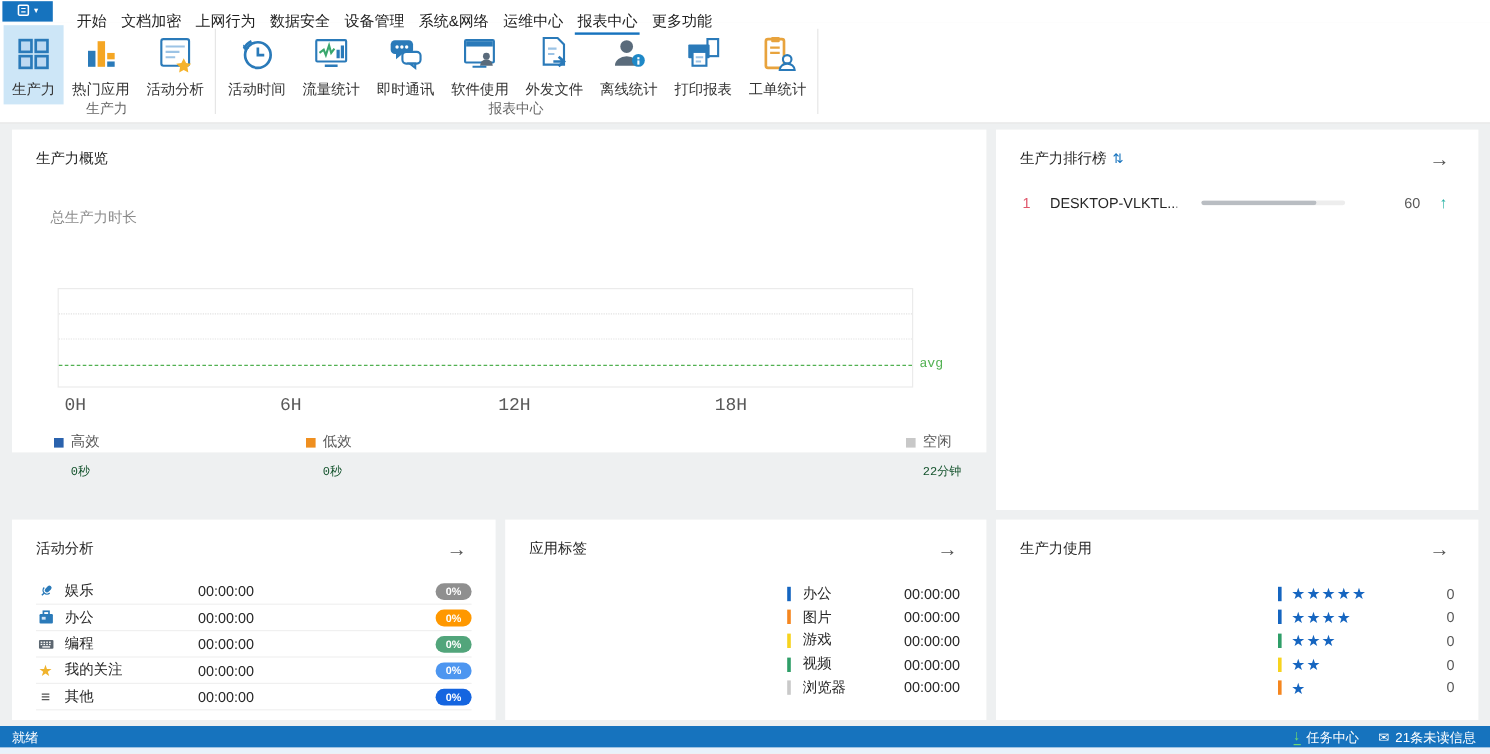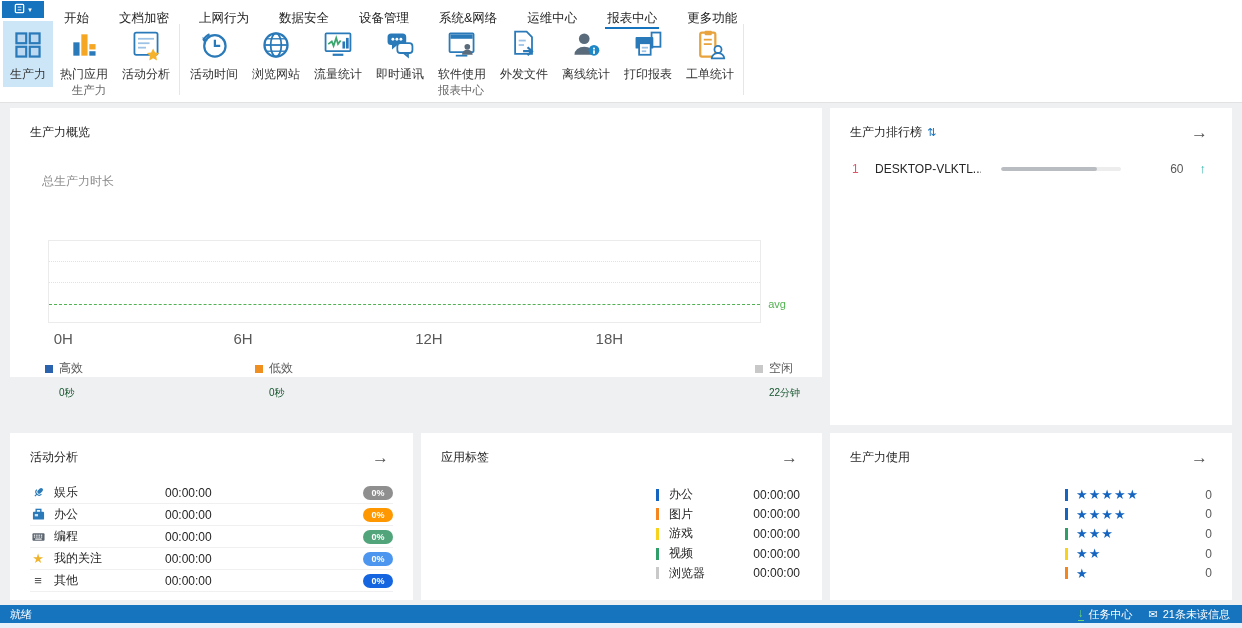--- a/index.html
+++ b/index.html
@@ -3,39 +3,39 @@
 <meta charset="utf-8">
 <style>
   * { margin:0; padding:0; box-sizing:border-box; }
   html,body { width:1242px; height:628px; overflow:hidden; }
   body { font-family:"Liberation Sans","DejaVu Sans",sans-serif; background:#eef0f1; position:relative; font-size:12px; color:#333; }
 
   
   .menubar { position:absolute; left:0; top:0; width:1242px; height:19px; background:#fff; display:flex; align-items:center; z-index:5; }
   .logo-btn { width:42px; height:17px; margin:1px 0 1px 2px; background:#1673be; display:flex; align-items:center; justify-content:center; gap:3px; cursor:pointer; }
   .logo-caret { color:#fff; font-size:7px; line-height:1; }
-  .menu-items { display:flex; margin-left:18px; gap:26px; height:100%; align-items:stretch;margin-top:20px; }
+  .menu-items { display:flex; margin-left:18px; gap:8px; height:100%; align-items:stretch;margin-top:20px; }
   .menu-item { font-size:12.5px; color:#222; display:flex; align-items:center; padding:0 2px; border-bottom:2px solid transparent; cursor:pointer; }
   .menu-item.selected { border-bottom-color:#1673be; }
 
   
   .ribbon { position:absolute; left:0; top:19px; width:1242px; height:84px; background:#fff; border-bottom:1px solid #e2e2e2; display:flex; }
   .ribbon-group { position:relative; height:100%; padding:0 1px;font-family:Liberation Mono, monospace; }
   .gdiv { position:absolute; right:0; top:5px; bottom:7px; width:1px; background:#e6e6e6; }
   .group-items { display:flex; align-items:flex-start; padding:2px 2px 0 2px; }
   .ribbon-item { display:flex; flex-direction:column; align-items:center; padding:8px 7px 4px; cursor:pointer; }
   .ribbon-item.selected { background:#cde6f7; }
   .ricon { width:32px; height:32px; display:flex; align-items:center; justify-content:center; margin-bottom:5px; }
   .ricon svg { width:32px; height:32px; }
   .rlabel { font-size:12px; color:#333; white-space:nowrap; }
   .group-label { position:absolute; bottom:4px; left:0; right:2px; text-align:center; font-size:11.5px; color:#666; }
 
   
   .panel { position:absolute; background:#fff; }
-  #panel-overview { left:10px; top:108px; width:812px; height:269px; }
+  #panel-overview { left:10px; top:108px; width:812px; height:269px;font-family:Liberation Mono, monospace; }
   #panel-ranking  { left:830px; top:108px; width:402px; height:317px; }
   #panel-activity { left:10px; top:433px; width:403px; height:167px; }
   #panel-apptags  { left:421px; top:433px; width:401px; height:167px; }
   #panel-ratings  { left:830px; top:433px; width:402px; height:167px; }
 
   .panel-head { display:flex; justify-content:space-between; align-items:center; padding:16px 24px 0 20px; }
   .panel-title { font-size:12px; color:#262626; }
   .head-arrow { font-size:17px; color:#555; line-height:1; cursor:pointer; }
   .sort-icon { color:#1673be; font-size:11px; margin-left:5px; cursor:pointer; }
 
@@ -173,32 +173,20 @@
       <div class="ribbon-item">
         <span class="ricon">
           <svg viewBox="0 0 36 36">
               <circle cx="19" cy="19" r="12" fill="#fff" stroke="#2a7ab9" stroke-width="2.5"></circle>
               <path d="M19 12 v7 h6" stroke="#2a7ab9" stroke-width="2.5" fill="none"></path>
               <path d="M6 13 a14 14 0 0 1 7-7" stroke="#2a7ab9" stroke-width="2.5" fill="none"></path>
               <path d="M5 9 l1 5 5-1z" fill="#2a7ab9"></path>
             </svg>
         </span>
         <span class="rlabel">活动时间</span>
-      </div>
-      <div class="ribbon-item">
-        <span class="ricon">
-          <svg viewBox="0 0 36 36">
-              <circle cx="18" cy="18" r="13" fill="none" stroke="#2a7ab9" stroke-width="2.5"></circle>
-              <ellipse cx="18" cy="18" rx="6" ry="13" fill="none" stroke="#2a7ab9" stroke-width="2"></ellipse>
-              <line x1="5" y1="18" x2="31" y2="18" stroke="#2a7ab9" stroke-width="2"></line>
-              <line x1="7" y1="11" x2="29" y2="11" stroke="#2a7ab9" stroke-width="1.5"></line>
-              <line x1="7" y1="25" x2="29" y2="25" stroke="#2a7ab9" stroke-width="1.5"></line>
-            </svg>
-        </span>
-        <span class="rlabel">浏览网站</span>
       </div>
       <div class="ribbon-item">
         <span class="ricon">
           <svg viewBox="0 0 36 36">
               <rect x="4" y="5" width="28" height="20" rx="1" fill="#fff" stroke="#2a7ab9" stroke-width="2"></rect>
               <path d="M7 17 l4-3 2 5 3-9 2 7 3-4" stroke="#3aa76d" stroke-width="2" fill="none"></path>
               <rect x="23" y="14" width="3" height="8" fill="#2a7ab9"></rect>
               <rect x="27" y="10" width="3" height="12" fill="#2a7ab9"></rect>
               <line x1="12" y1="29" x2="24" y2="29" stroke="#2a7ab9" stroke-width="2.5"></line>
             </svg>

